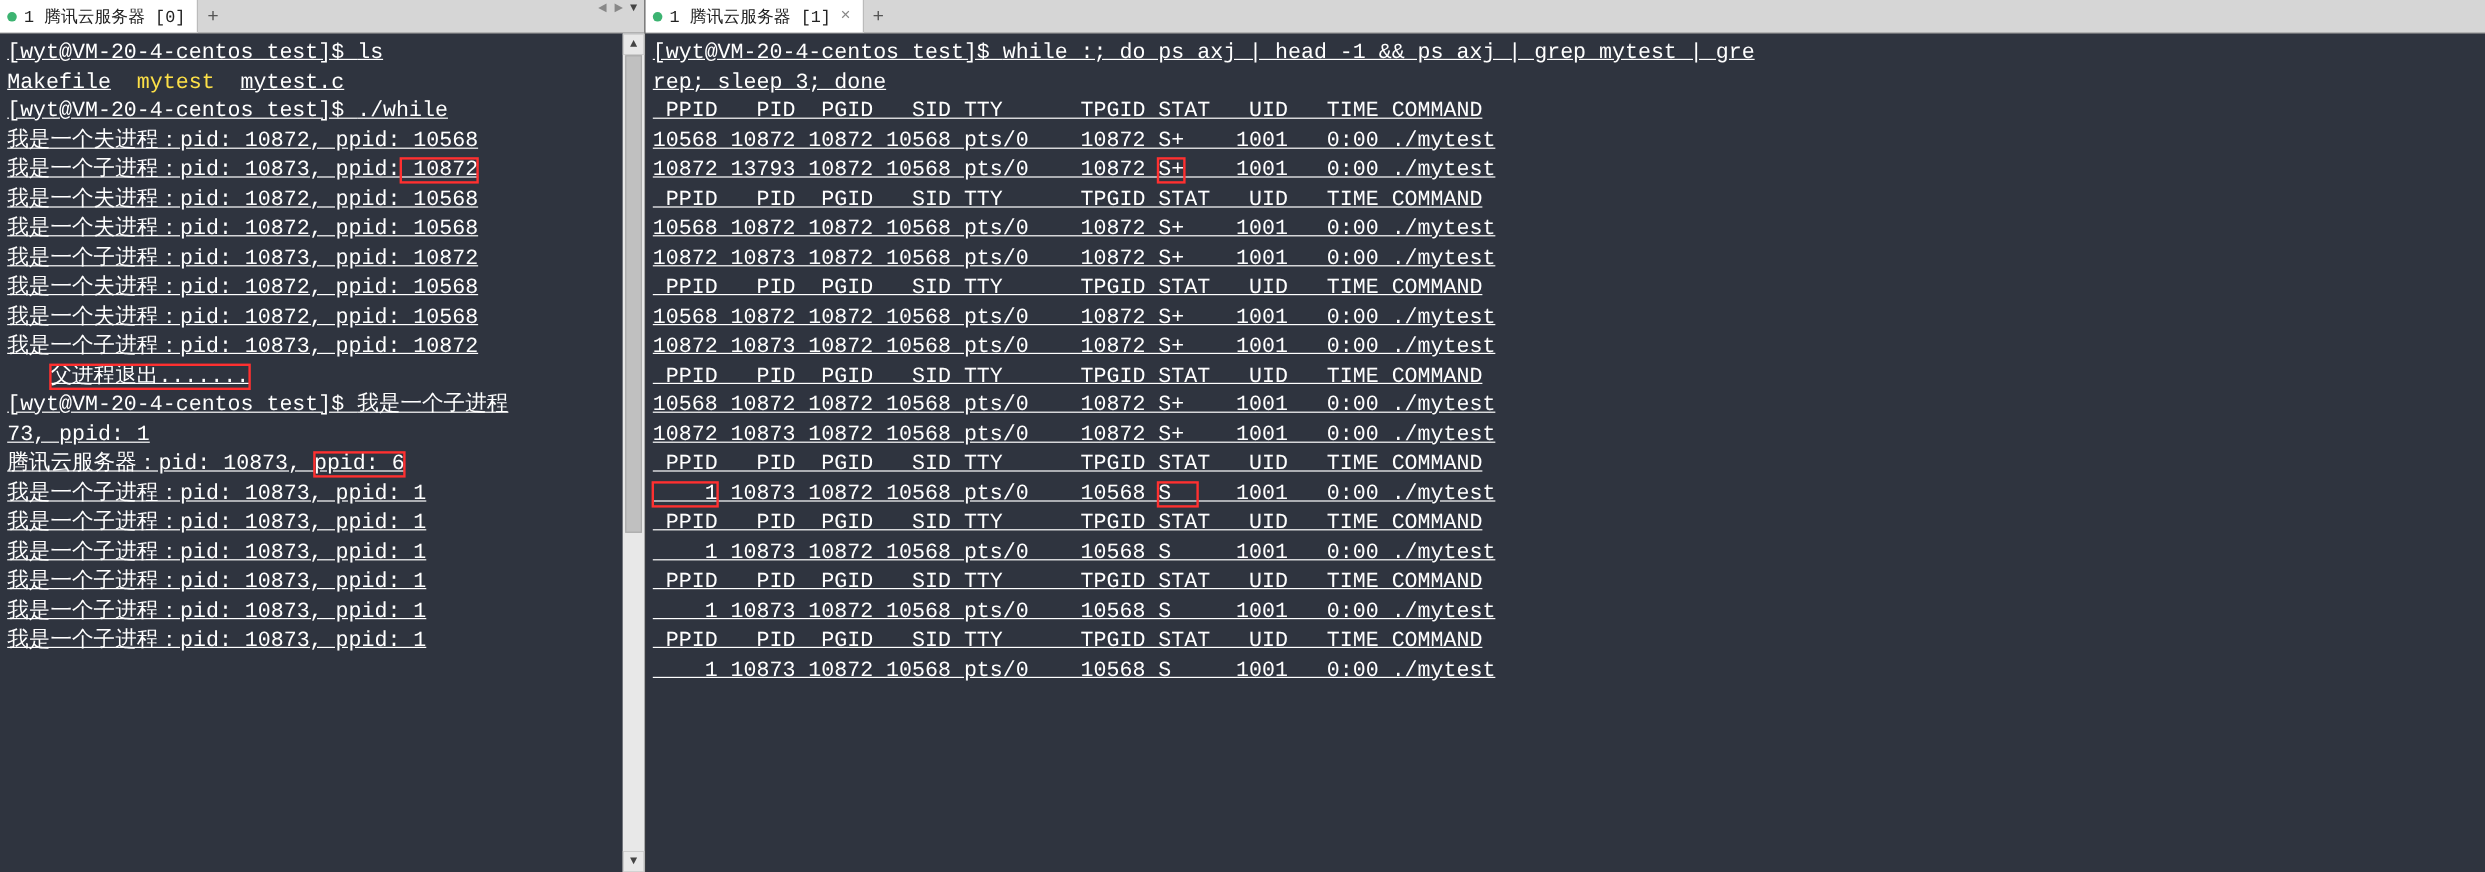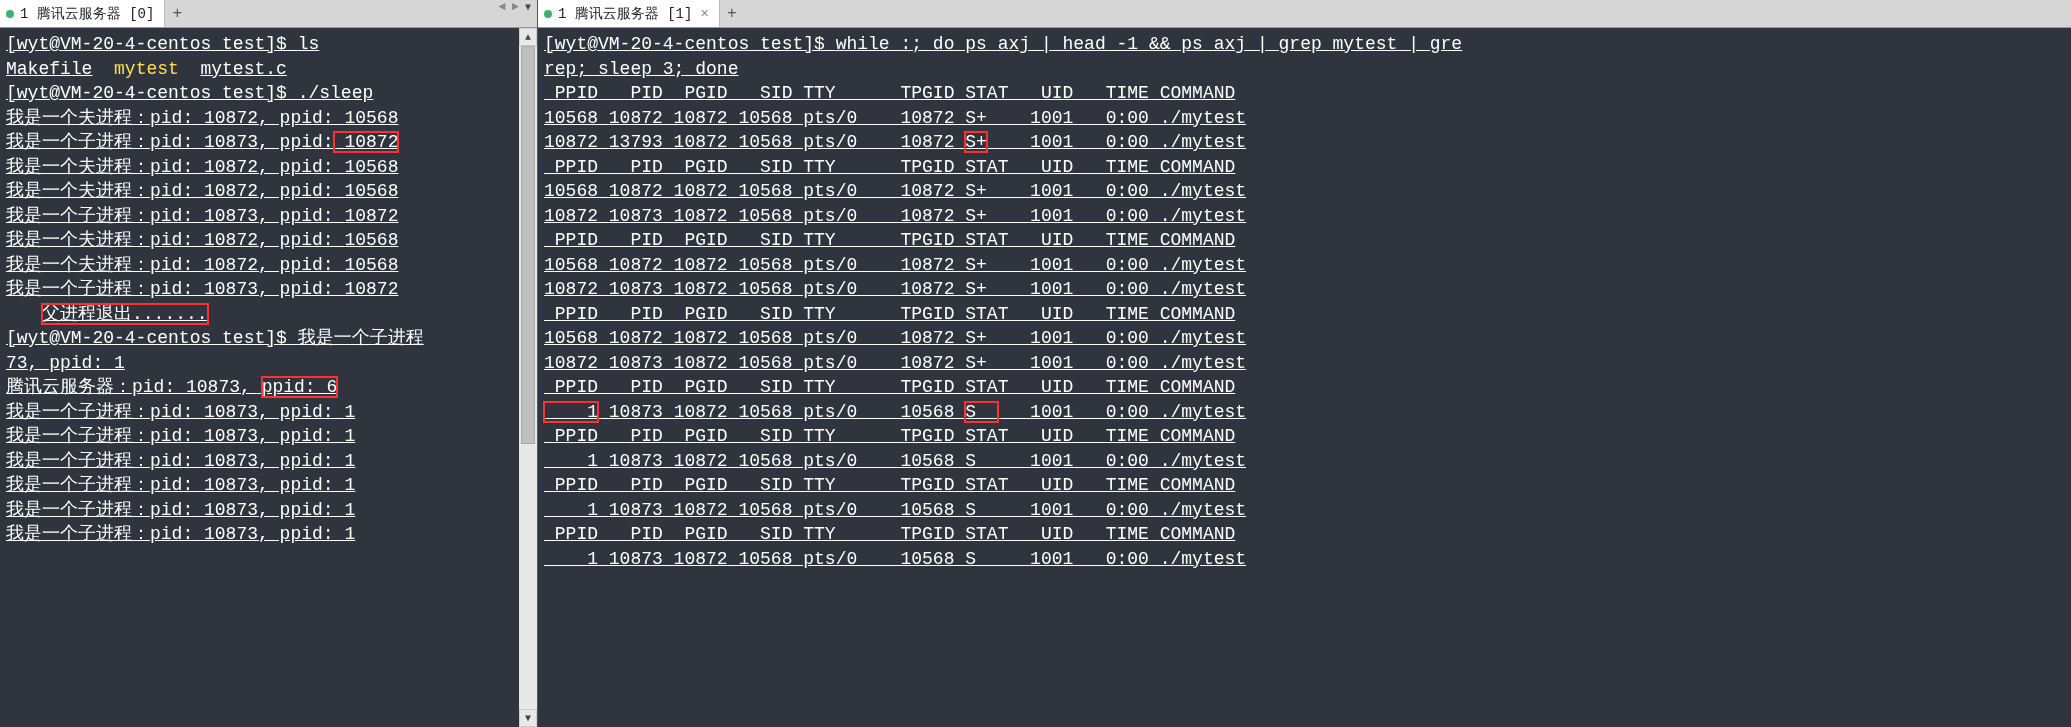--- a/index.html
+++ b/index.html
@@ -138,21 +138,21 @@
     <div class="tab-add">+</div>
     <div class="nav-arrows">
       <span>◄</span>
       <span>►</span>
       <span class="dd">▼</span>
     </div>
   </div>
 
   <div class="term" id="term-left"><span class="c-white">[wyt@VM-20-4-centos test]$ </span><span class="c-white">ls</span>
 <span class="c-white">Makefile</span>  <span class="c-cyan">mytest</span>  <span class="c-white">mytest.c</span>
-<span class="c-white">[wyt@VM-20-4-centos test]$ </span><span class="c-white">./sleep</span>
+<span class="c-white">[wyt@VM-20-4-centos test]$ </span><span class="c-white">./while</span>
 <span class="c-white">我是一个夫进程：pid: 10872, ppid: 10568</span>
 <span class="c-white">我是一个子进程：pid: 10873, ppid:</span><span class="c-white" style="outline:2px solid #ff3030; outline-offset:-1px;text-align:center;"> 10872</span>
 <span class="c-white">我是一个夫进程：pid: 10872, ppid: 10568</span>
 <span class="c-white">我是一个夫进程：pid: 10872, ppid: 10568</span>
 <span class="c-white">我是一个子进程：pid: 10873, ppid: 10872</span>
 <span class="c-white">我是一个夫进程：pid: 10872, ppid: 10568</span>
 <span class="c-white">我是一个夫进程：pid: 10872, ppid: 10568</span>
 <span class="c-white">我是一个子进程：pid: 10873, ppid: 10872</span>
 <span class="c-white" style="outline:2px solid #ff3030; outline-offset:-1px;margin-left:36px;">父进程退出.......</span>
 <span class="c-white">[wyt@VM-20-4-centos test]$ </span><span class="c-white">我是一个子进程</span>

